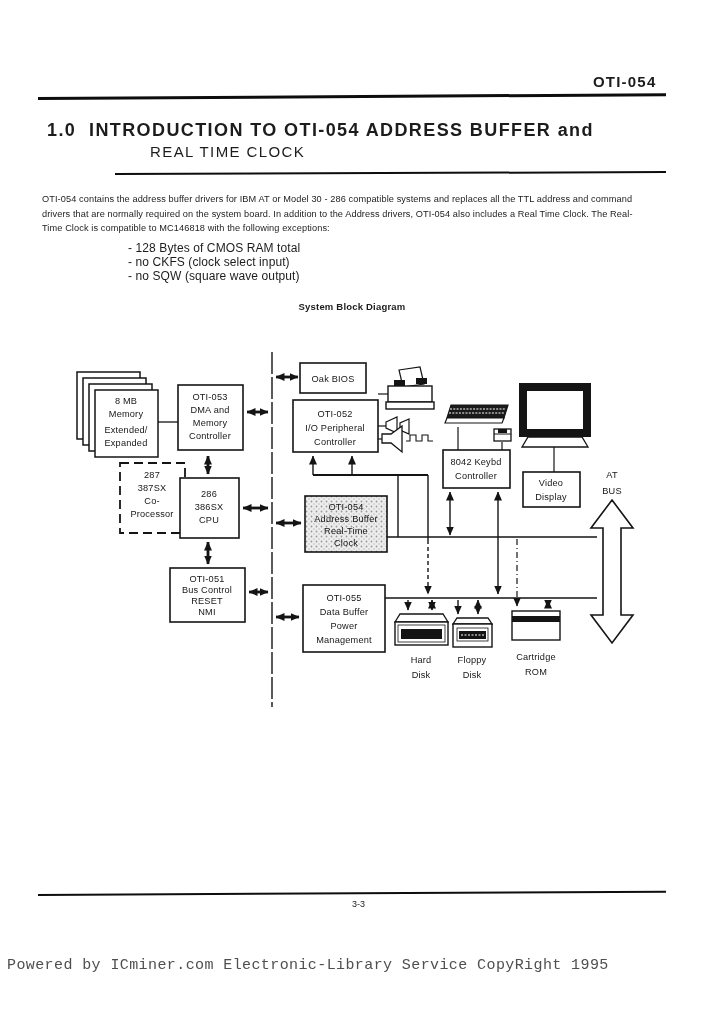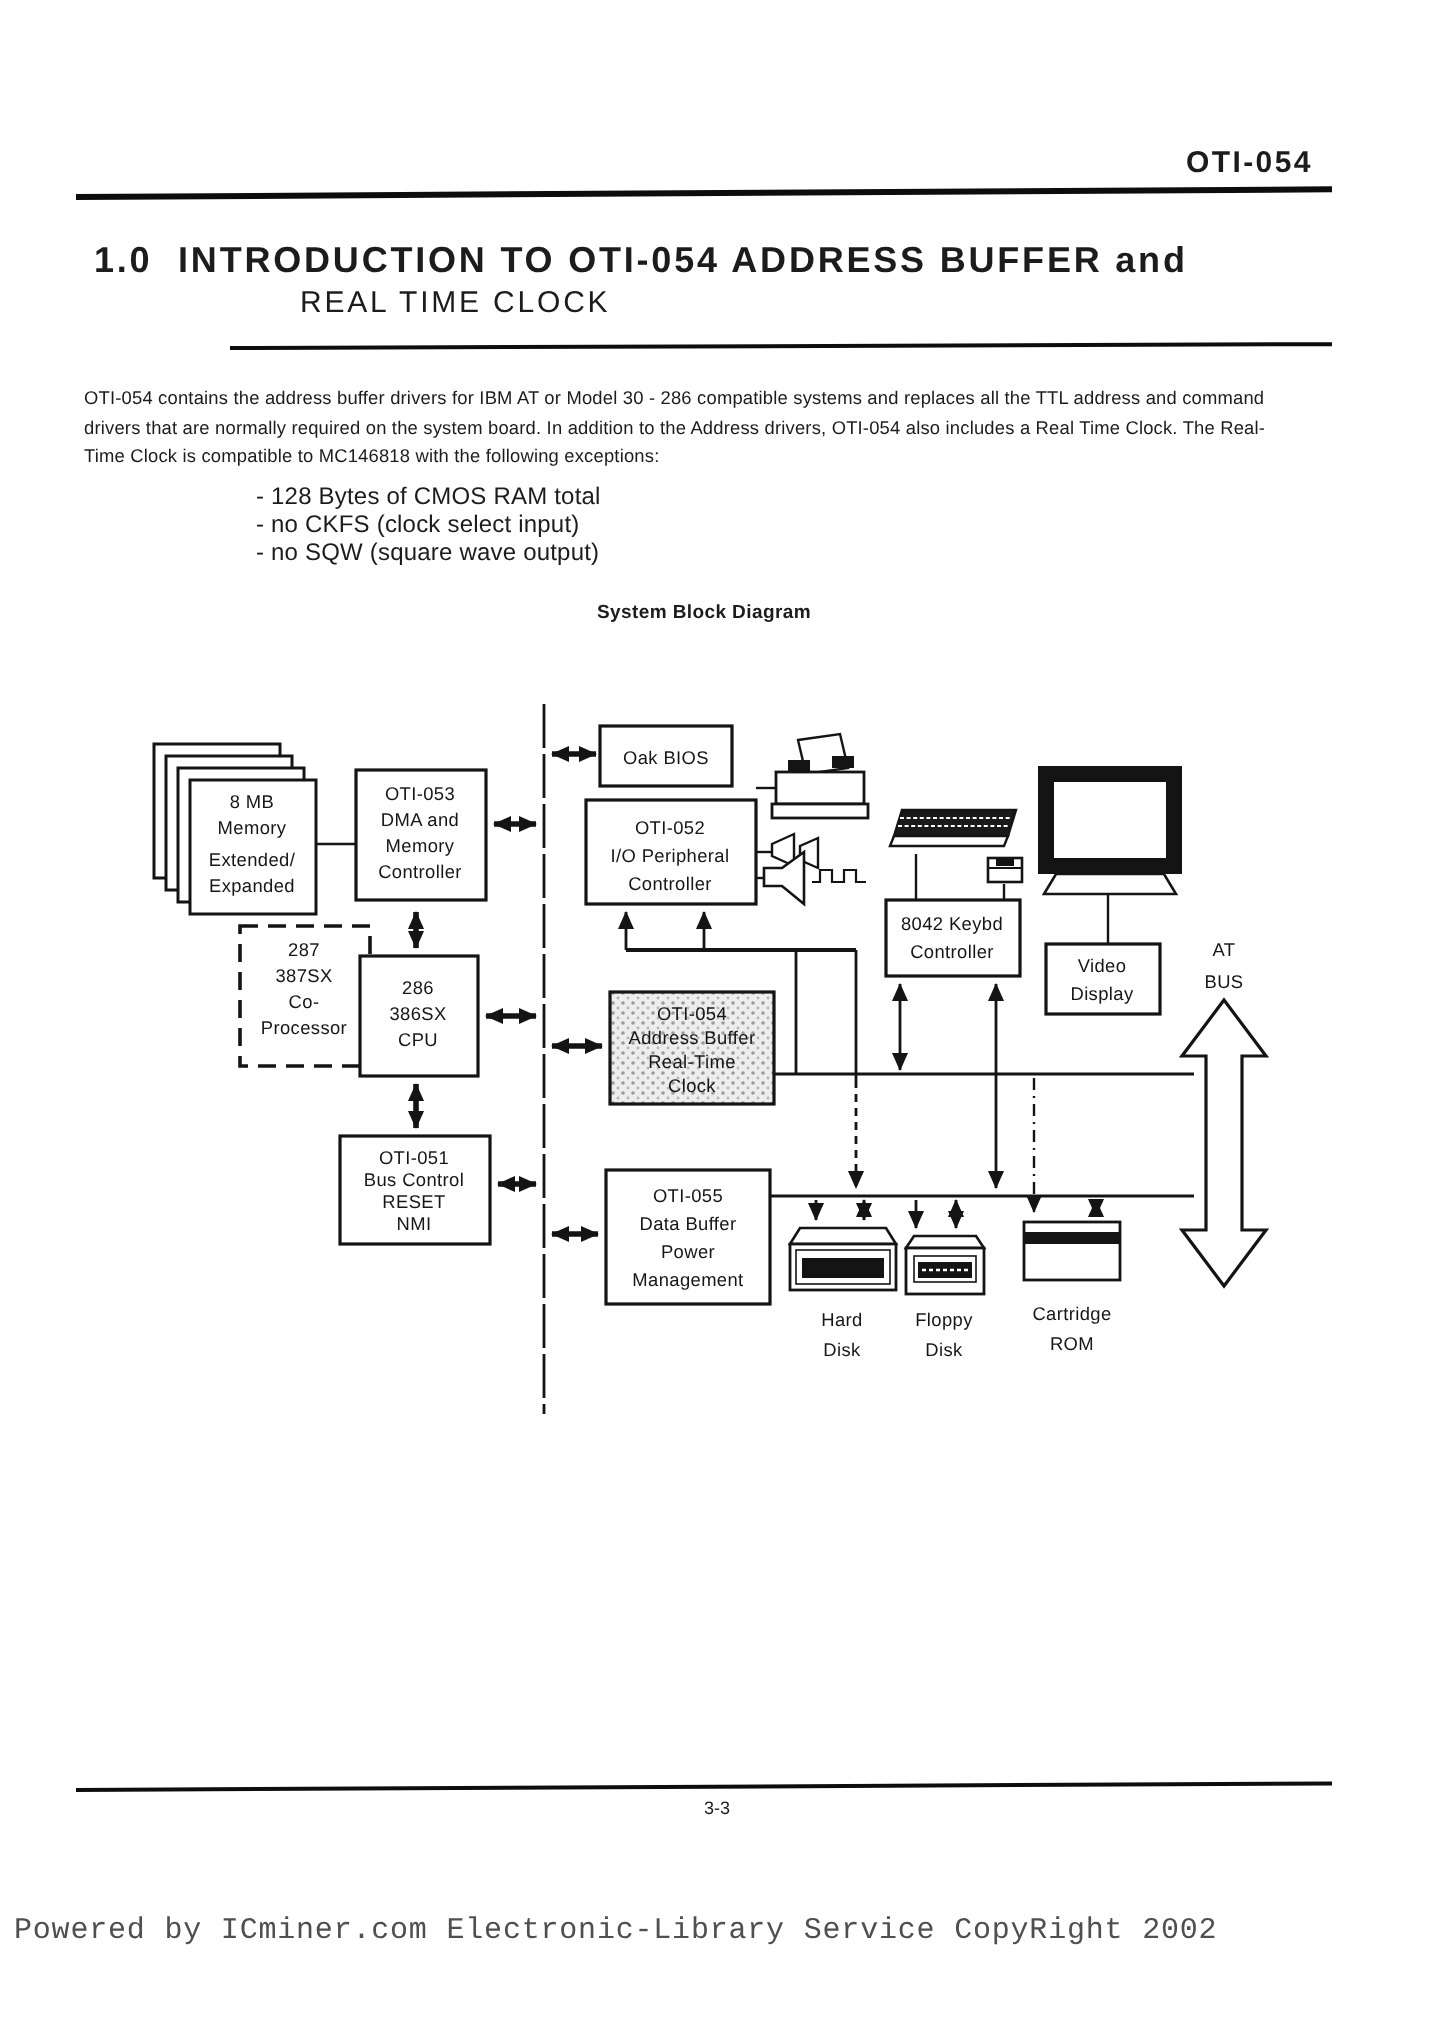--- a/index.html
+++ b/index.html
@@ -241,15 +241,15 @@
     <g>
       <rect x="452" y="281" width="48" height="29" fill="#fff" stroke="#141414" stroke-width="1.4"></rect>
       <rect x="452" y="286" width="48" height="6" fill="#141414"></rect>
       <text x="476" y="330">Cartridge</text>
       <text x="476" y="345">ROM</text>
     </g>
   </svg>
 
   <div class="abs rule3"></div>
   <div class="abs pagenum">3-3</div>
-  <div class="abs watermark">Powered by ICminer.com Electronic-Library Service CopyRight 2002</div>
+  <div class="abs watermark">Powered by ICminer.com Electronic-Library Service CopyRight 1995</div>
 
 </div>
 
 </body></html>

